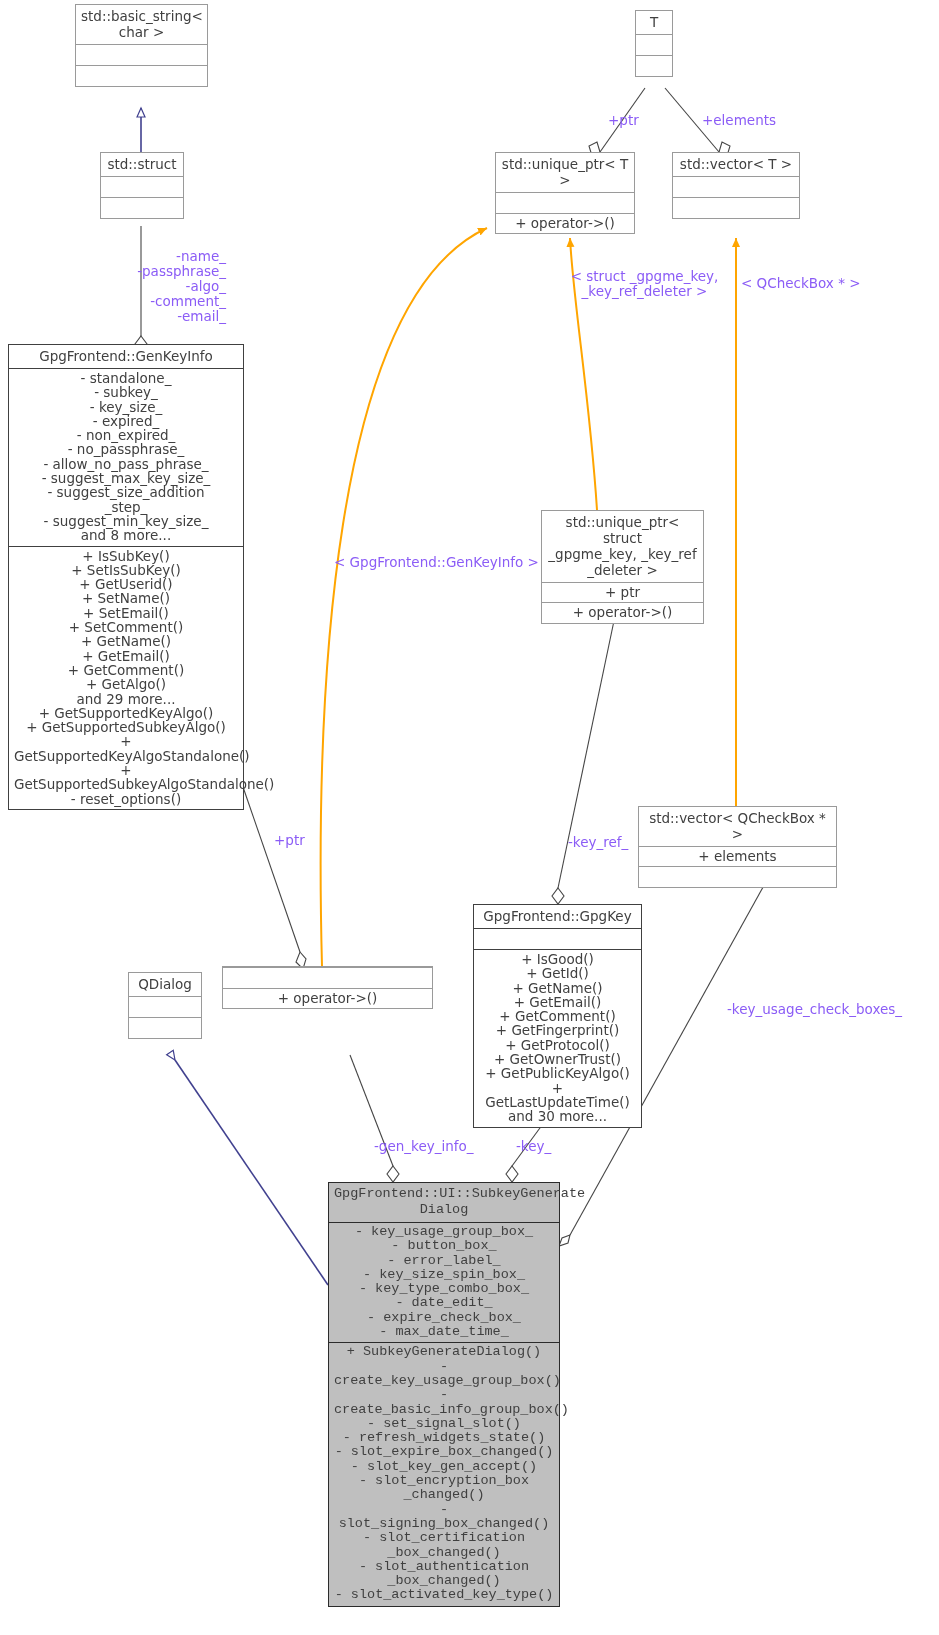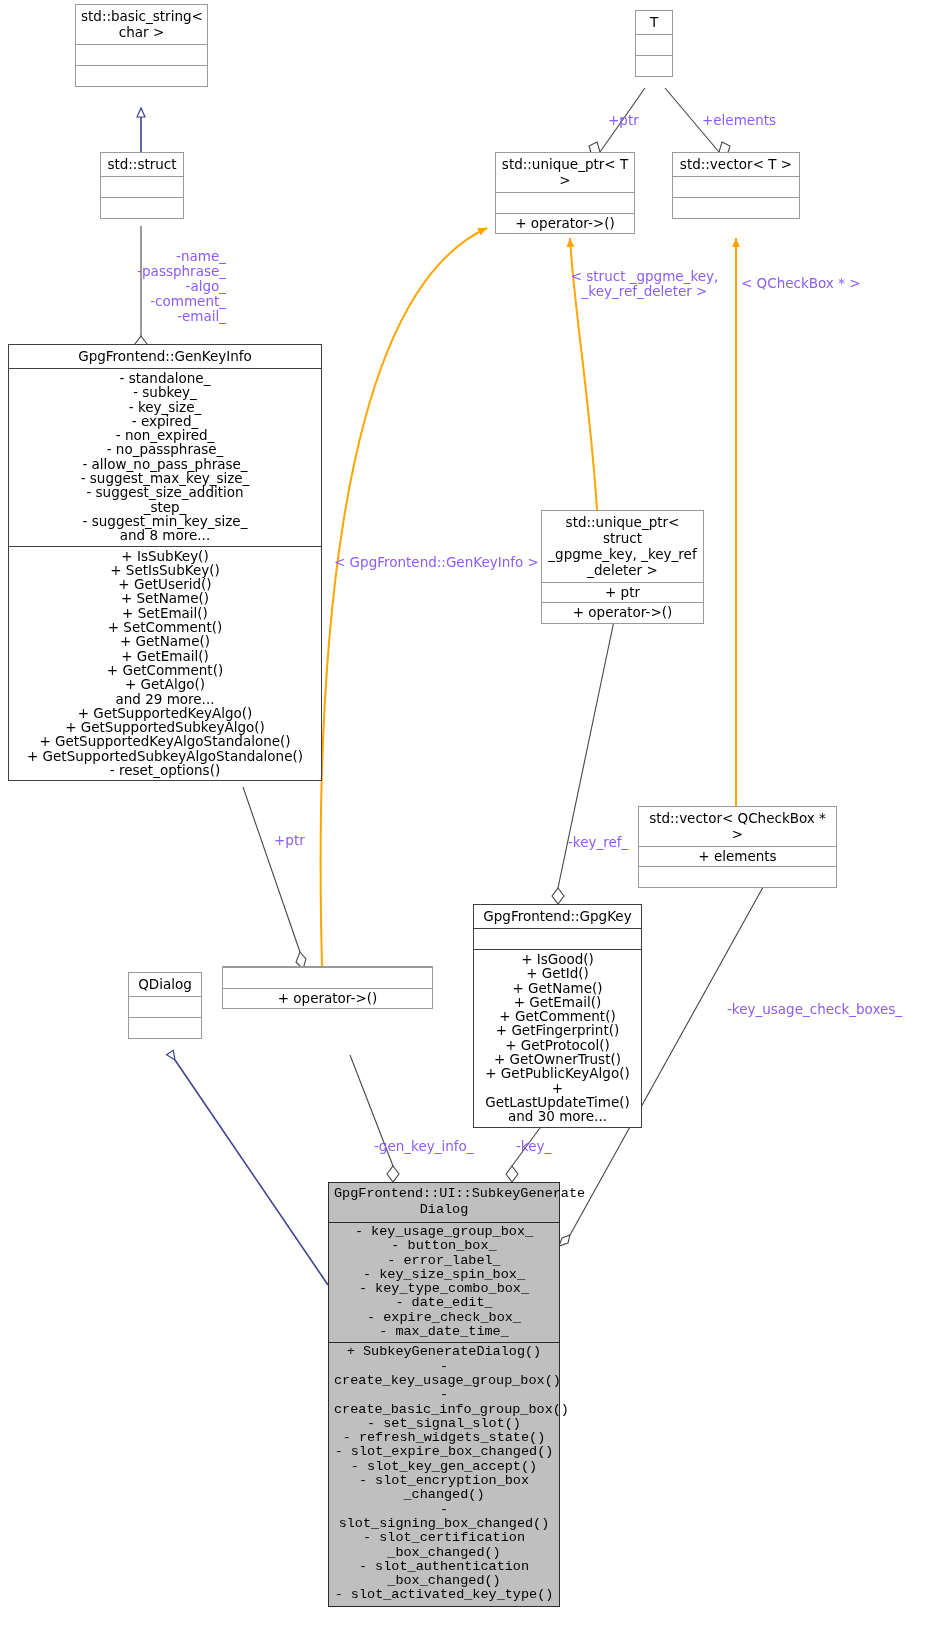--- a/index.html
+++ b/index.html
@@ -22,21 +22,21 @@
     width: 939px;
     height: 1635px;
     pointer-events: none;
   }
   .node {
     position: absolute;
     box-sizing: border-box;
     border: 1px solid #9a9a9a;
     background: #ffffff;
     font-size: 13.5px;
-    color: #000000;
+    color: #404040;
   }
   .node.dark {
     border: 1px solid #404040;
   }
   .node.highlight {
     background: #bfbfbf;
     border: 1px solid #2b2b2b;
   }
   .node .title {
     text-align: center;
@@ -159,21 +159,21 @@
   </div>
 
   <div class="node" style="left:672px; top:152px; width:128px;">
     <div class="title">std::vector&lt; T &gt;</div>
     <div class="sep"></div>
     <div class="compartment empty"></div>
     <div class="sep"></div>
     <div class="compartment empty"></div>
   </div>
 
-  <div class="node dark" style="left:8px; top:344px; width:314px;">
+  <div class="node dark" style="left:8px; top:344px; width:236px;">
     <div class="title">GpgFrontend::GenKeyInfo</div>
     <div class="sep"></div>
     <div class="compartment">- standalone_
 - subkey_
 - key_size_
 - expired_
 - non_expired_
 - no_passphrase_
 - allow_no_pass_phrase_
 - suggest_max_key_size_

